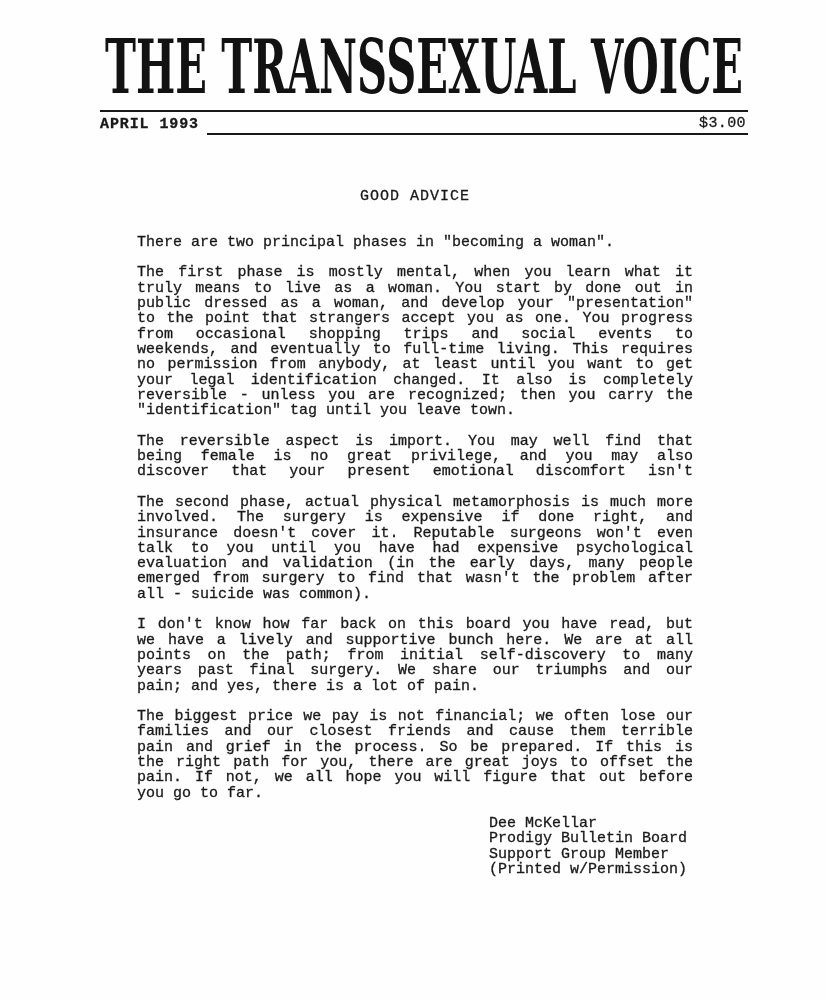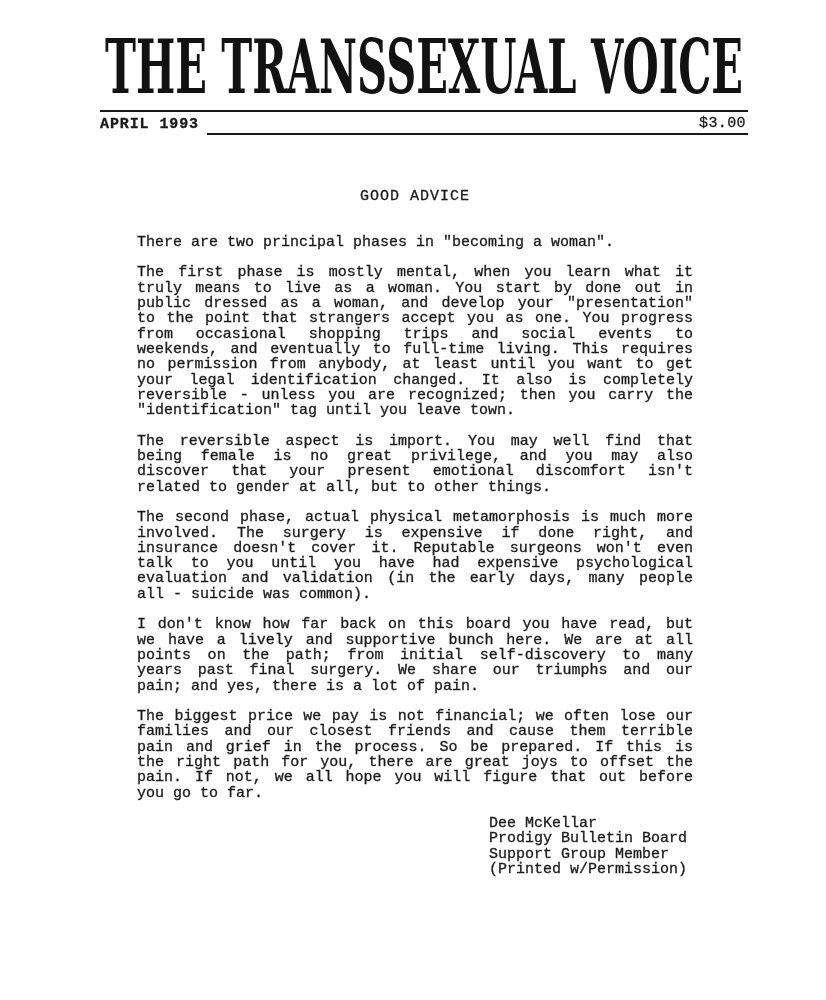--- a/index.html
+++ b/index.html
@@ -108,28 +108,28 @@
           <div class="line">weekends, and eventually to full-time living. This requires</div>
           <div class="line">no permission from anybody, at least until you want to get</div>
           <div class="line">your legal identification changed. It also is completely</div>
           <div class="line">reversible - unless you are recognized; then you carry the</div>
           <div class="line last">"identification" tag until you leave town.</div>
         </div>
         <div class="paragraph">
           <div class="line">The reversible aspect is import. You may well find that</div>
           <div class="line">being female is no great privilege, and you may also</div>
           <div class="line">discover that your present emotional discomfort isn't</div>
-          <div class="line last">related to gender at all, but to other things.</div>
         </div>
         <div class="paragraph">
           <div class="line">The second phase, actual physical metamorphosis is much more</div>
           <div class="line">involved. The surgery is expensive if done right, and</div>
           <div class="line">insurance doesn't cover it. Reputable surgeons won't even</div>
           <div class="line">talk to you until you have had expensive psychological</div>
           <div class="line">evaluation and validation (in the early days, many people</div>
+          <div class="line">emerged from surgery to find that wasn't the problem after</div>
           <div class="line last">all - suicide was common).</div>
         </div>
         <div class="paragraph">
           <div class="line">I don't know how far back on this board you have read, but</div>
           <div class="line">we have a lively and supportive bunch here. We are at all</div>
           <div class="line">points on the path; from initial self-discovery to many</div>
           <div class="line">years past final surgery. We share our triumphs and our</div>
           <div class="line last">pain; and yes, there is a lot of pain.</div>
         </div>
         <div class="paragraph">

